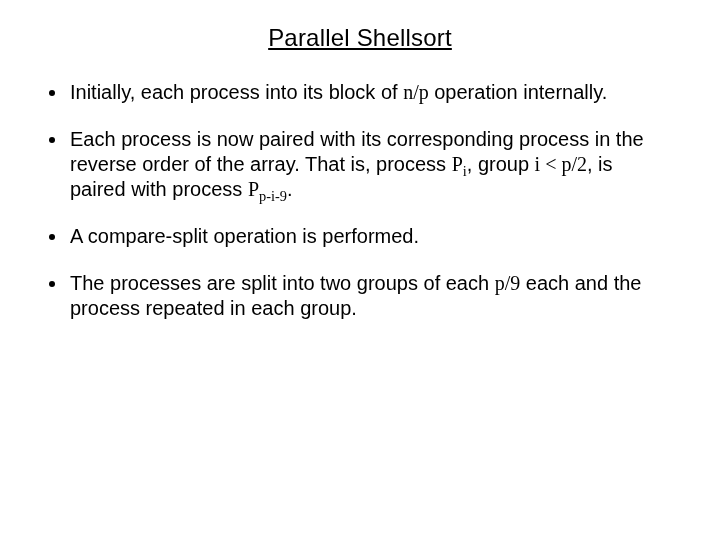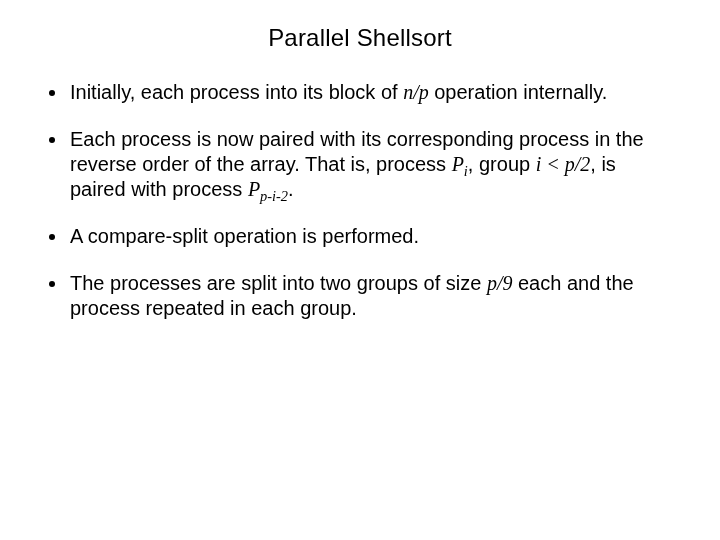--- a/index.html
+++ b/index.html
@@ -16,35 +16,35 @@
     width: 720px;
     height: 540px;
     padding: 24px 40px 24px 40px;
   }
   .title {
     text-align: center;
     font-size: 24px;
     font-weight: normal;
     margin: 0 0 28px 0;
     letter-spacing: 0.2px;
+    text-decoration: underline;
   }
   ul.bullets {
     list-style: disc;
     margin: 0;
     padding: 0 18px 0 28px;
   }
   ul.bullets > li {
     font-size: 20px;
     line-height: 1.25;
     margin-bottom: 22px;
     padding-left: 2px;
   }
   .it {
     font-family: "Times New Roman", Times, serif;
-    font-style: italic;
   }
   sub.it {
     font-size: 0.72em;
     vertical-align: sub;
     line-height: 0;
   }
 </style>
 </head>
 <body>
 
@@ -52,26 +52,26 @@
 
   <h1 class="title">Parallel Shellsort</h1>
 
   <ul class="bullets">
 
     <li>
       <span>Initially, each process into its block of </span><span class="it">n/p</span><span> operation internally.</span>
     </li>
 
     <li>
-      <span>Each process is now paired with its corresponding process in the reverse order of the array. That is, process </span><span class="it">P</span><sub class="it">i</sub><span>, group </span><span class="it">i &lt; p/2</span><span>, is paired with process </span><span class="it">P</span><sub class="it">p-i-2</sub><span>.</span>
+      <span>Each process is now paired with its corresponding process in the reverse order of the array. That is, process </span><span class="it">P</span><sub class="it">i</sub><span>, group </span><span class="it">i &lt; p/2</span><span>, is paired with process </span><span class="it">P</span><sub class="it">p-i-9</sub><span>.</span>
     </li>
 
     <li>
       <span>A compare-split operation is performed.</span>
     </li>
 
     <li>
-      <span>The processes are split into two groups of size </span><span class="it">p/9</span><span> each and the process repeated in each group.</span>
+      <span>The processes are split into two groups of each </span><span class="it">p/9</span><span> each and the process repeated in each group.</span>
     </li>
 
   </ul>
 
 </div>
 
 </body></html>

